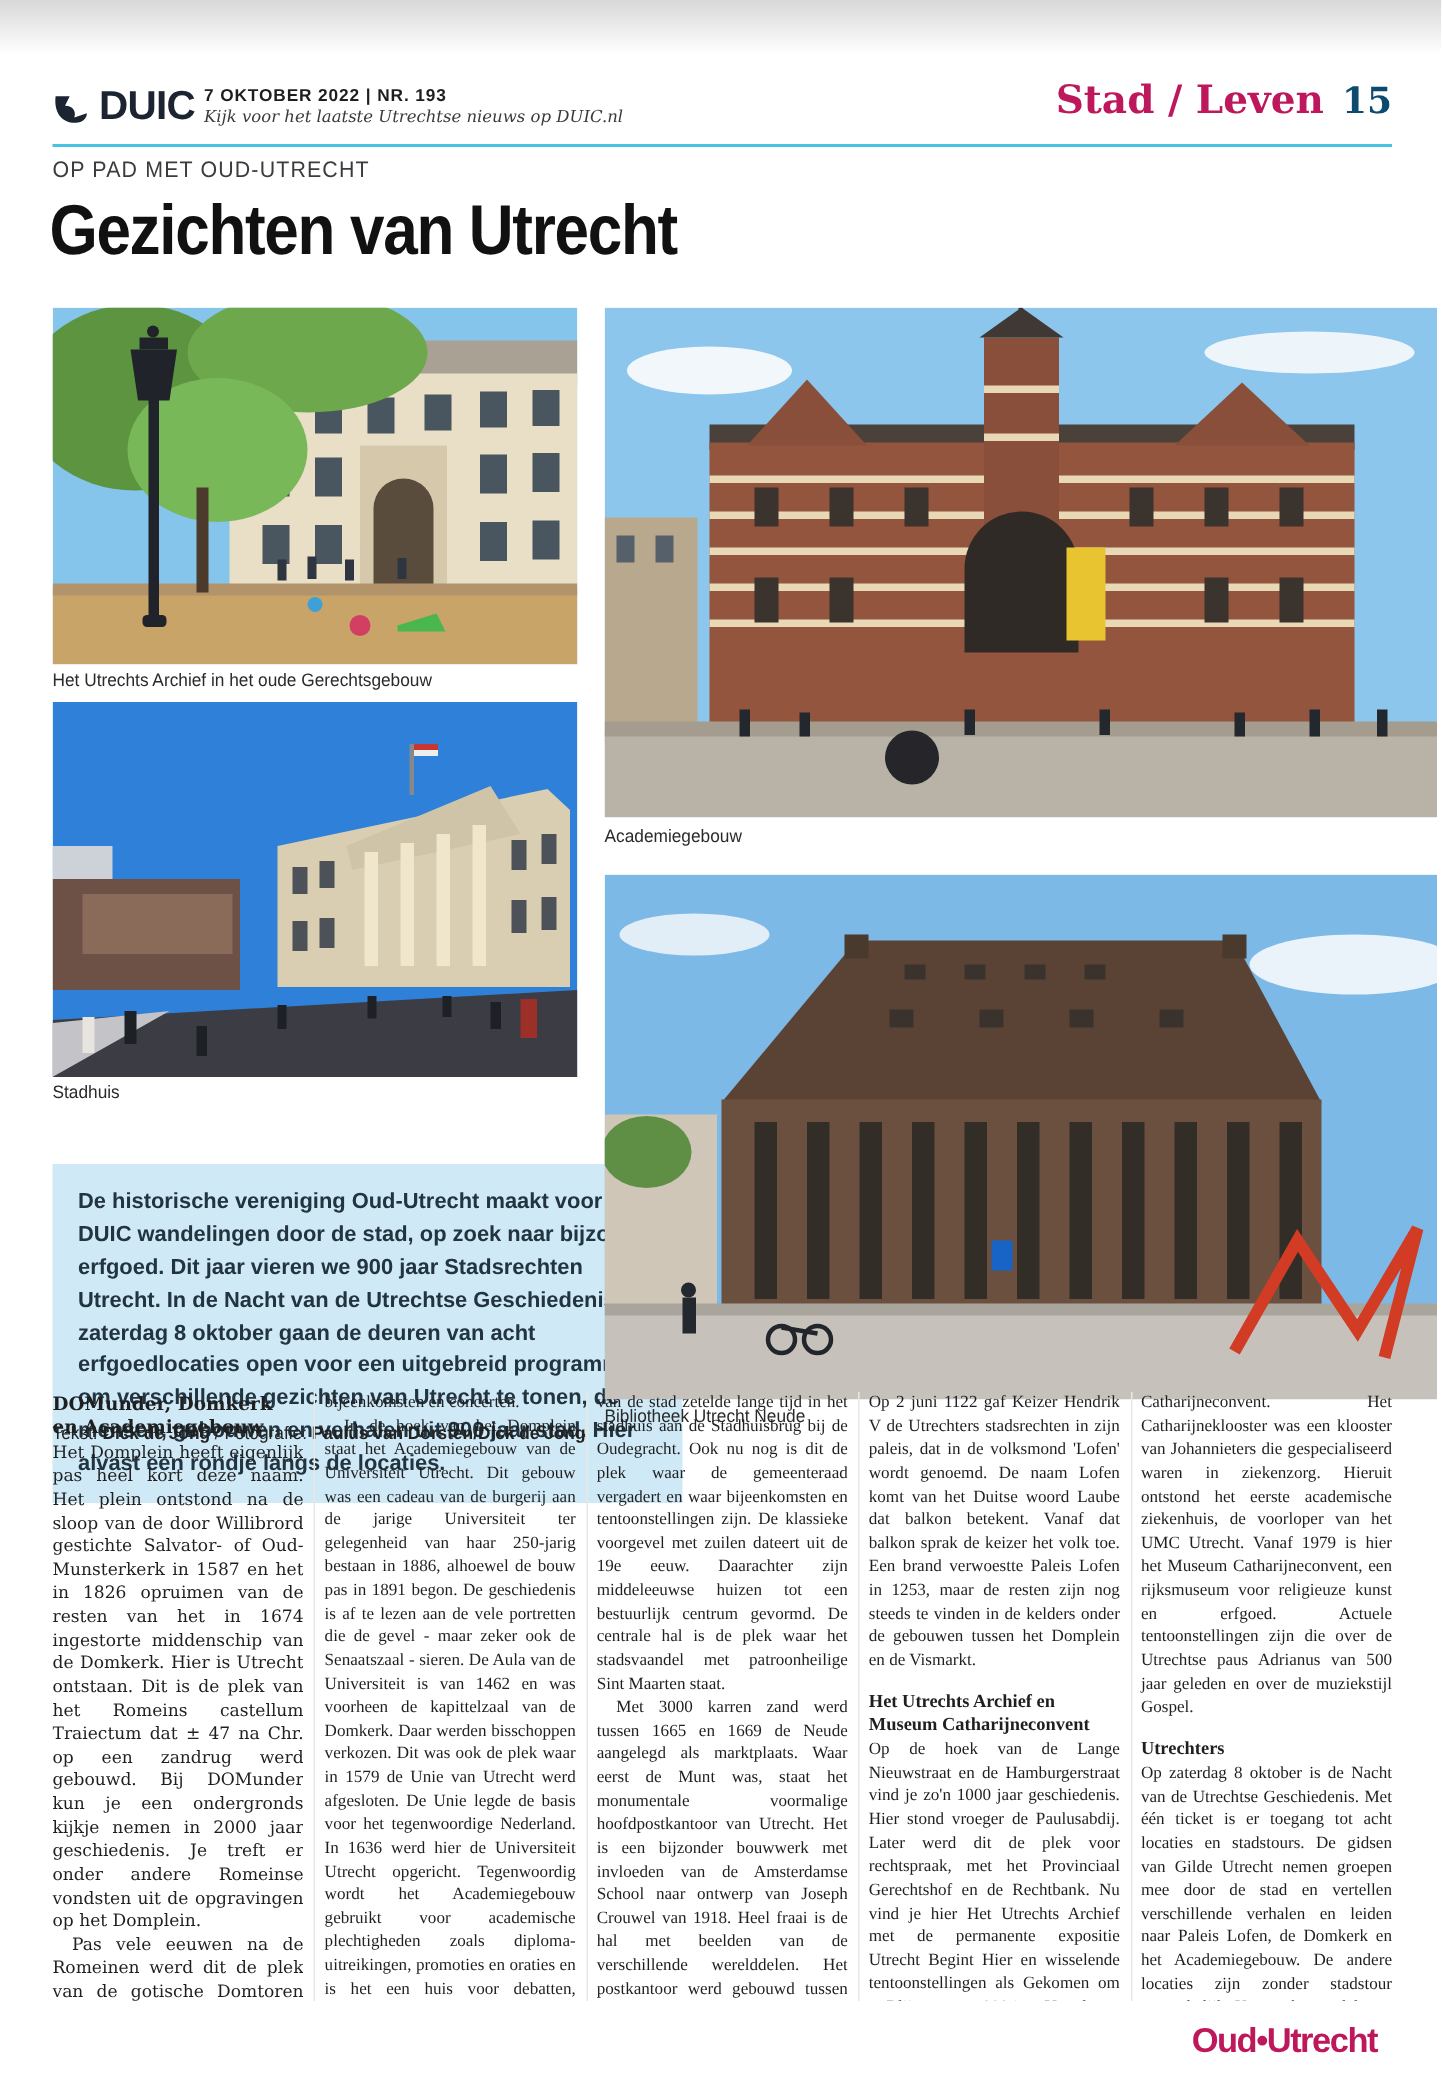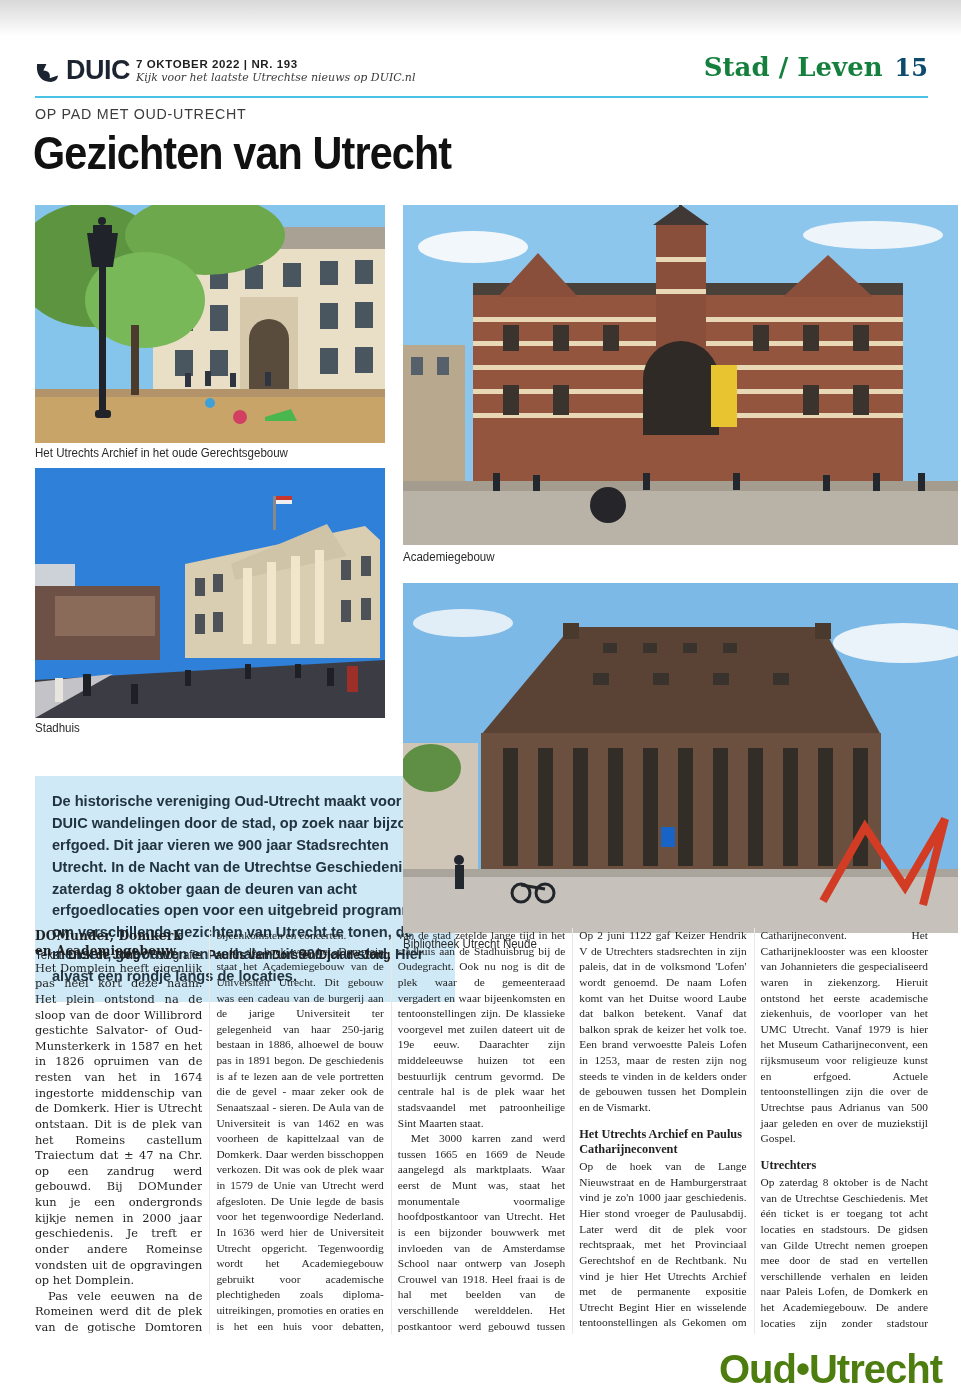--- a/index.html
+++ b/index.html
@@ -8,21 +8,21 @@
   .top-shade{position:absolute;left:0;top:0;width:961px;height:36px;
              background:linear-gradient(#d8d8d8,#ffffff);}
   
   .masthead{position:absolute;left:35px;top:55px;display:flex;align-items:flex-end;gap:6px;}
   .masthead .word{font-weight:800;font-size:27px;letter-spacing:-0.5px;color:#1b2430;}
   .dateblock{position:absolute;left:136px;top:57px;line-height:1.25;}
   .dateblock .d1{font-weight:700;font-size:11.5px;letter-spacing:.6px;color:#1e1e1e;}
   .dateblock .d2{font-family:"DejaVu Serif",serif;font-style:italic;font-size:11px;color:#3a3a3a;}
   .section-group{position:absolute;right:33px;top:52px;text-align:right;
                  font-family:"DejaVu Serif",serif;font-weight:700;}
-  .section-group .sec{font-size:26px;color:#15803d;}
+  .section-group .sec{font-size:26px;color:#be185d;}
   .section-group .pg{font-size:24px;color:#0c4a6e;margin-left:12px;}
   .header-rule{position:absolute;left:35px;right:33px;top:96px;height:2px;background:#49c3e5;}
   .kicker{position:absolute;left:35px;top:105px;font-size:15px;letter-spacing:.8px;
           color:#3c3c3c;transform:scaleX(.95);transform-origin:0 50%;}
   .headline{position:absolute;left:33px;top:125px;font-size:47px;font-weight:800;
             letter-spacing:-1px;color:#111;transform:scaleX(.88);transform-origin:0 50%;
             white-space:nowrap;}
   
   .photo{position:absolute;overflow:hidden;}
   .photo svg{display:block;width:100%;height:100%;}
@@ -38,22 +38,22 @@
   
   .body-grid{position:absolute;left:35px;top:928px;width:893px;height:406px;
              display:grid;grid-template-columns:repeat(5,1fr);column-gap:14px;}
   .col{overflow:hidden;font-family:"DejaVu Serif",serif;font-size:11.4px;line-height:1.37;
        color:#1f1f1f;text-align:justify;}
   .col + .col{border-left:1px solid #e8e8e5;padding-left:6px;margin-left:-7px;font-family:Liberation Serif, serif;}
   .col h3{margin:0 0 2px;font-size:12.3px;line-height:1.25;font-weight:700;text-align:left;}
   .col h3.gap{margin-top:11px;}
   .col p{margin:0;}
   .col p.ind{text-indent:13px;}
-  .oud-logo{position:absolute;right:19px;top:1347px;font-size:40px;font-weight:800;
-            letter-spacing:-1px;color:#4d7c0f;white-space:nowrap;}
+  .oud-logo{position:absolute;right:43px;top:1347px;font-size:23px;font-weight:800;
+            letter-spacing:-1px;color:#be185d;white-space:nowrap;}
 </style>
 </head>
 <body>
 
 <div class="page">
   <div class="top-shade"></div>
 
   <div class="masthead">
     <svg width="25" height="23" viewBox="0 0 24 22">
       <path d="M2 1c-1 8 2 16 11 17 6 .8 9-2.6 9-6l-8 2.6c1.4-4-1.4-7.6-6-7.4L11 1z" fill="#1b2430"></path>
@@ -286,21 +286,21 @@
       <p class="ind">In de hoek van het Domplein staat het Academiegebouw van de Universiteit Utrecht. Dit gebouw was een cadeau van de burgerij aan de jarige Universiteit ter gelegenheid van haar 250-jarig bestaan in 1886, alhoewel de bouw pas in 1891 begon. De geschiedenis is af te lezen aan de vele portretten die de gevel - maar zeker ook de Senaatszaal - sieren. De Aula van de Universiteit is van 1462 en was voorheen de kapittelzaal van de Domkerk. Daar werden bisschoppen verkozen. Dit was ook de plek waar in 1579 de Unie van Utrecht werd afgesloten. De Unie legde de basis voor het tegenwoordige Nederland. In 1636 werd hier de Universiteit Utrecht opgericht. Tegenwoordig wordt het Academiegebouw gebruikt voor academische plechtigheden zoals diploma-uitreikingen, promoties en oraties en is het een huis voor debatten, lezingen en conferenties.</p>
 
     </div>
     <div class="col">
       <p>van de stad zetelde lange tijd in het stadhuis aan de Stadhuisbrug bij de Oudegracht. Ook nu nog is dit de plek waar de gemeenteraad vergadert en waar bijeenkomsten en tentoonstellingen zijn. De klassieke voorgevel met zuilen dateert uit de 19e eeuw. Daarachter zijn middeleeuwse huizen tot een bestuurlijk centrum gevormd. De centrale hal is de plek waar het stadsvaandel met patroonheilige Sint Maarten staat.</p>
       <p class="ind">Met 3000 karren zand werd tussen 1665 en 1669 de Neude aangelegd als marktplaats. Waar eerst de Munt was, staat het monumentale voormalige hoofdpostkantoor van Utrecht. Het is een bijzonder bouwwerk met invloeden van de Amsterdamse School naar ontwerp van Joseph Crouwel van 1918. Heel fraai is de hal met beelden van de verschillende werelddelen. Het postkantoor werd gebouwd tussen 1920 en 1924. Het sloot echter de deuren in 2011. De herbestemming tot Post Utrecht met daarin vier winkels en Bibliotheek Utrecht maakt dat het gebouw sinds 2020 weer voor iedereen toegankelijk is.</p>
 
     </div>
     <div class="col">
       <p>Op 2 juni 1122 gaf Keizer Hendrik V de Utrechters stadsrechten in zijn paleis, dat in de volksmond 'Lofen' wordt genoemd. De naam Lofen komt van het Duitse woord Laube dat balkon betekent. Vanaf dat balkon sprak de keizer het volk toe. Een brand verwoestte Paleis Lofen in 1253, maar de resten zijn nog steeds te vinden in de kelders onder de gebouwen tussen het Domplein en de Vismarkt.</p>
-      <h3 class="gap">Het Utrechts Archief en Paulus Catharijneconvent</h3>
+      <h3 class="gap">Het Utrechts Archief en Museum Catharijneconvent</h3>
       <p>Op de hoek van de Lange Nieuwstraat en de Hamburgerstraat vind je zo'n 1000 jaar geschiedenis. Hier stond vroeger de Paulusabdij. Later werd dit de plek voor rechtspraak, met het Provinciaal Gerechtshof en de Rechtbank. Nu vind je hier Het Utrechts Archief met de permanente expositie Utrecht Begint Hier en wisselende tentoonstellingen als Gekomen om te Blijven, over 900 jaar Utrechters, en 'Water! Vriend of Vijand?'. Beneden vind je de wijnkelder van de Paulusabdij terug.</p>
 
     </div>
     <div class="col">
       <p>Catharijneconvent. Het Catharijneklooster was een klooster van Johannieters die gespecialiseerd waren in ziekenzorg. Hieruit ontstond het eerste academische ziekenhuis, de voorloper van het UMC Utrecht. Vanaf 1979 is hier het Museum Catharijneconvent, een rijksmuseum voor religieuze kunst en erfgoed. Actuele tentoonstellingen zijn die over de Utrechtse paus Adrianus van 500 jaar geleden en over de muziekstijl Gospel.</p>
       <h3 class="gap">Utrechters</h3>
       <p><span>Op zaterdag 8 oktober is de Nacht van de Utrechtse Geschiedenis. Met één ticket is er toegang tot acht locaties en stadstours. De gidsen van Gilde Utrecht nemen groepen mee door de stad en vertellen verschillende verhalen en leiden naar Paleis Lofen, de Domkerk en het Academiegebouw. De andere locaties zijn zonder stadstour toegankelijk. Kom ook, wandel mee en vier 900 jaar Utrechtse geschiedenis!</span></p>
     </div>
   </div>
 

